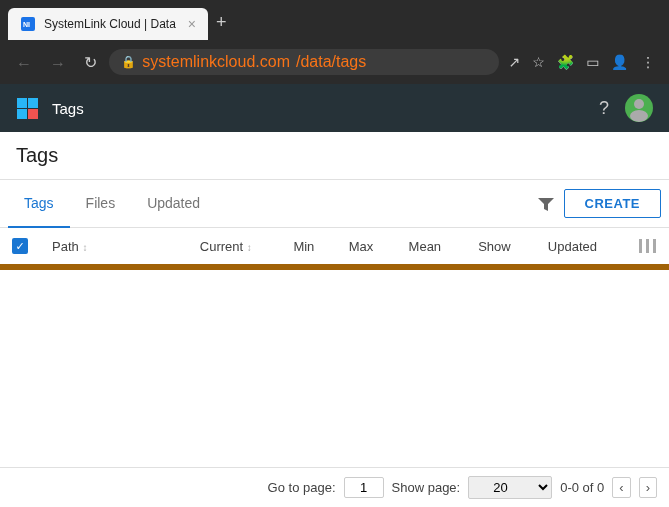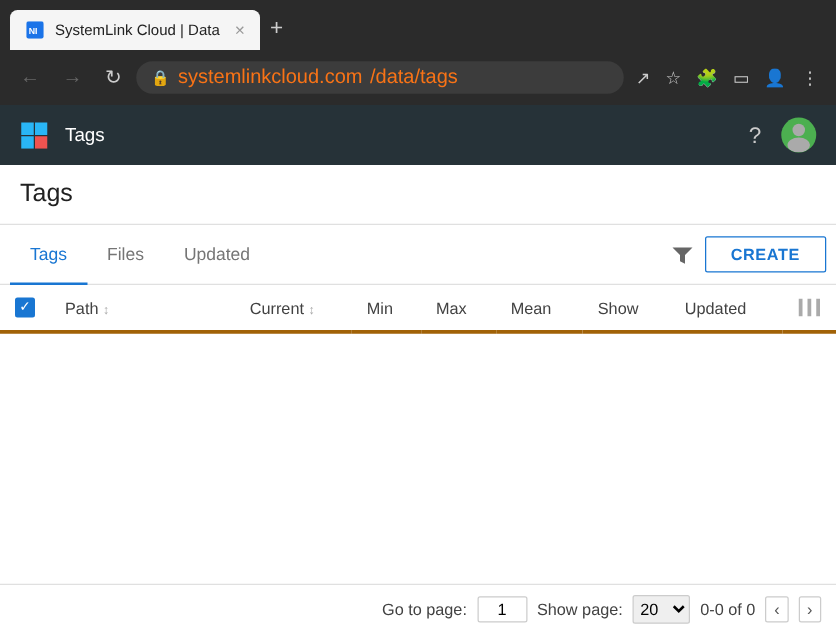--- a/index.html
+++ b/index.html
@@ -47,33 +47,33 @@
     .tabs-bar { display: flex; align-items: center; padding: 0 8px; border-bottom: 1px solid #e0e0e0; height: 48px; }
     .tab-item { padding: 0 16px; height: 48px; display: flex; align-items: center; cursor: pointer; font-size: 14px; color: #757575; border-bottom: 2px solid transparent; }
     .tab-item.active { color: #1976d2; border-bottom: 2px solid #1976d2; font-weight: 500; }
     .tabs-spacer { flex: 1; }
     .filter-btn { background: none; border: none; cursor: pointer; padding: 8px; display: flex; align-items: center; justify-content: center; color: #757575; }
     .create-btn { background: #fff; border: 1px solid #1976d2; color: #1976d2; font-size: 13px; font-weight: 600; padding: 6px 20px; cursor: pointer; letter-spacing: 0.5px; border-radius: 2px; }
 
     
     .table-container { flex: 1; overflow: auto; }
     .data-table { width: 100%; border-collapse: collapse; }
-    .data-table thead { border-bottom: 3px solid #a16207; }
+    .data-table thead { border-bottom: 6px solid #a16207; }
     .data-table th { padding: 10px 12px; font-size: 13px; font-weight: 500; color: #424242; text-align: left; white-space: nowrap; }
     .col-checkbox { width: 40px; }
     .col-path { min-width: 120px; }
     .th-sortable { cursor: pointer; }
     .sort-indicator { font-size: 10px; color: #aaa; }
     .col-actions { width: 40px; text-align: right; }
 
     
     .pagination-bar { display: flex; align-items: center; justify-content: flex-end; padding: 8px 12px; gap: 8px; border-top: 1px solid #e0e0e0; background: #fff; }
     .pagination-label { font-size: 13px; color: #424242; }
     .page-input { width: 40px; border: 1px solid #ccc; padding: 2px 4px; font-size: 13px; text-align: center; border-radius: 2px; }
-    .rows-select { border: 1px solid #ccc; padding: 2px 1px; font-size: 13px; border-radius: 2px; }
+    .rows-select { border: 1px solid #ccc; padding: 2px 20px; font-size: 13px; border-radius: 2px; }
     .count-label { font-size: 13px; color: #424242; text-align: right; }
     .page-nav-btn { background: none; border: 1px solid #ccc; padding: 2px 6px; cursor: pointer; font-size: 13px; border-radius: 2px; color: #555; }
 
     .grid-icon { display: flex; align-items: center; gap: 2px; }
     .grid-icon-bar { width: 3px; height: 14px; background: #aaa; margin: 0 1px; }
     .checkbox-cell { display: flex; align-items: center; justify-content: center; }
     .checkbox-check { width: 16px; height: 16px; border: 2px solid #1976d2; background: #1976d2; border-radius: 2px; display: flex; align-items: center; justify-content: center; }
     .checkbox-check::after { content: '✓'; color: #fff; font-size: 11px; line-height: 1; }
   </style>
 </head>

